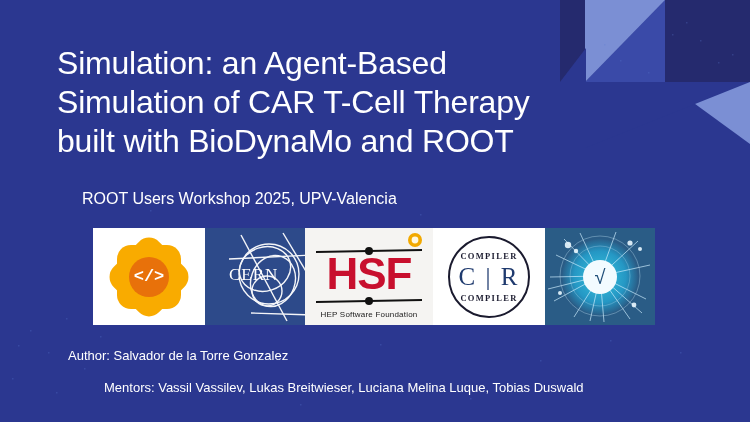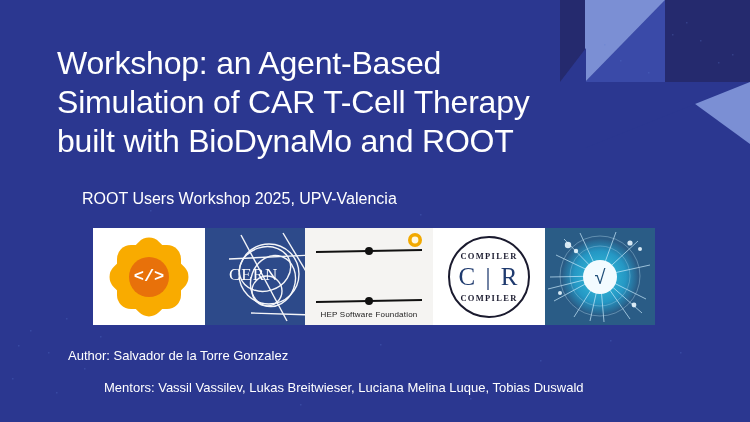--- a/index.html
+++ b/index.html
@@ -231,21 +231,21 @@
       <rect x="470" y="398" width="1.5" height="1.5"></rect>
         <rect x="540" y="360" width="1.5" height="1.5"></rect>
       <rect x="610" y="340" width="1.5" height="1.5"></rect>
         <rect x="680" y="352" width="1.5" height="1.5"></rect>
       <rect x="150" y="210" width="1.5" height="1.5"></rect>
         <rect x="420" y="214" width="1.5" height="1.5"></rect>
     </g>
   </svg>
 
   <h1 class="title">
-    <span class="title-line">Workshop: an Agent-Based</span>
+    <span class="title-line">Simulation: an Agent-Based</span>
     <span class="title-line">Simulation of CAR T-Cell Therapy</span>
     <span class="title-line">built with BioDynaMo and ROOT</span>
   </h1>
 
   <div class="subtitle">ROOT Users Workshop 2025, UPV-Valencia</div>
 
   <div class="logo-strip">
 
     <div class="logo-cell cell-gsoc">
       <div class="gsoc-wrap">
@@ -280,20 +280,21 @@
             <path d="M8 21 L114 19"></path>
             <path d="M8 71 L114 69"></path>
           </g>
           <circle cx="61" cy="20" r="4" fill="#111111"></circle>
           <circle cx="61" cy="70" r="4" fill="#111111"></circle>
           <g transform="translate(100,2)">
             <circle cx="7" cy="7" r="7" fill="#f2a900"></circle>
             <circle cx="7" cy="7" r="3.4" fill="#fff8e0"></circle>
           </g>
         </svg>
+        <div class="hsf-letters">HSF</div>
         <div class="hsf-cap">HEP Software Foundation</div>
       </div>
     </div>
 
     <div class="logo-cell cell-cr">
       <div class="cr-wrap">
         <div class="cr-top">COMPILER</div>
         <div class="cr-mid">C | R</div>
         <div class="cr-bot">COMPILER</div>
       </div>

